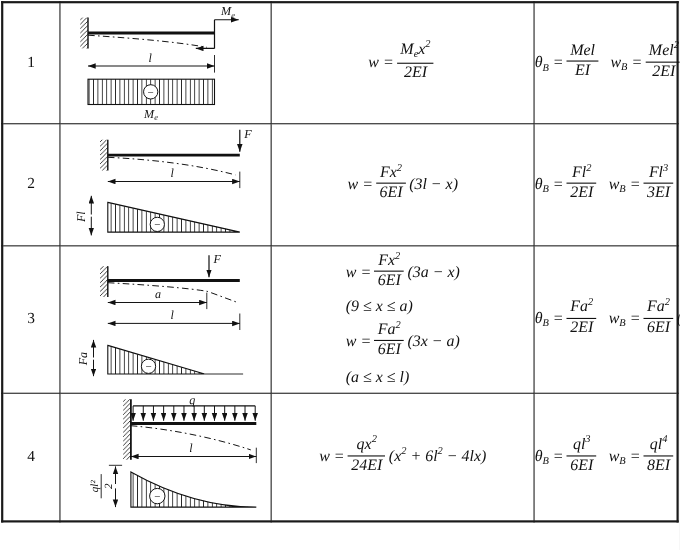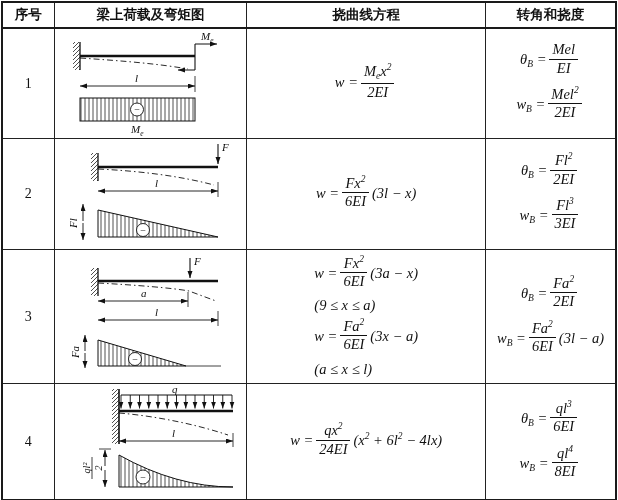--- a/index.html
+++ b/index.html
@@ -6,21 +6,21 @@
   .page{width:618px;height:500px;background:#ffffff;position:relative;overflow:hidden;
         font-family:"Liberation Sans","DejaVu Sans",sans-serif;color:#111;}
   table.maintbl{border-collapse:collapse;table-layout:fixed;position:absolute;left:1px;top:1px;
         width:616px;border:2px solid #1a1a1a;}
   .maintbl td,.maintbl th{border:1px solid #222;padding:0;vertical-align:middle;}
   .maintbl th{height:24px;font-size:13.5px;font-weight:bold;border-bottom:2px solid #1a1a1a;text-align:center;}
   .c-no{text-align:center;font-family:"Liberation Serif","DejaVu Serif",serif;font-size:14px;}
   .c-diag{text-align:left;}
   .c-diag svg{display:block;margin:0 auto;}
   .eq-block{width:fit-content;margin:0 auto;text-align:left;display:flex;flex-direction:column;gap:5px;}
-  .res-block{display:flex;flex-direction:column;align-items:center;gap:8px;}
+  .res-block{display:flex;flex-direction:row;align-items:center;gap:8px;}
   .formula{font-family:"Liberation Serif","DejaVu Serif",serif;font-size:14.5px;color:#111;
            white-space:nowrap;line-height:1.15;}
   .mv{font-style:italic;}
   .msub{font-size:9.5px;font-style:italic;vertical-align:-3px;}
   .msup{font-size:9.5px;font-style:italic;vertical-align:6px;}
   .mfrac{display:inline-flex;flex-direction:column;text-align:center;vertical-align:middle;
          margin:0 3px;transform:translateY(-2px);}
   .mnum{display:block;border-bottom:1.2px solid #111;padding:0 3px;line-height:1.2;}
   .mden{display:block;padding:0 3px;line-height:1.2;}
   svg text{font-family:"Liberation Serif","DejaVu Serif",serif;font-style:italic;
@@ -50,26 +50,20 @@
 
 <table class="maintbl">
   <colgroup>
         <col style="width:52px">
         <col style="width:192px">
         <col style="width:238px">
         <col style="width:130px">
       </colgroup>
 
   <tbody>
-        <tr>
-    <th>序号</th>
-    <th>梁上荷载及弯矩图</th>
-    <th>挠曲线方程</th>
-    <th>转角和挠度</th>
-  </tr>
 
   <tr>
     <td class="c-no" style="height:109px">1</td>
     <td class="c-diag">
       <svg width="192" height="107" viewBox="0 0 192 107">
         <g>
           <rect x="18" y="12" width="7" height="28" fill="url(#hd)"></rect>
           <line x1="25" y1="12" x2="25" y2="40" stroke="#111" stroke-width="1.3"></line>
         </g>
         <line x1="25" y1="26" x2="140" y2="26" stroke="#111" stroke-width="2.6"></line>

